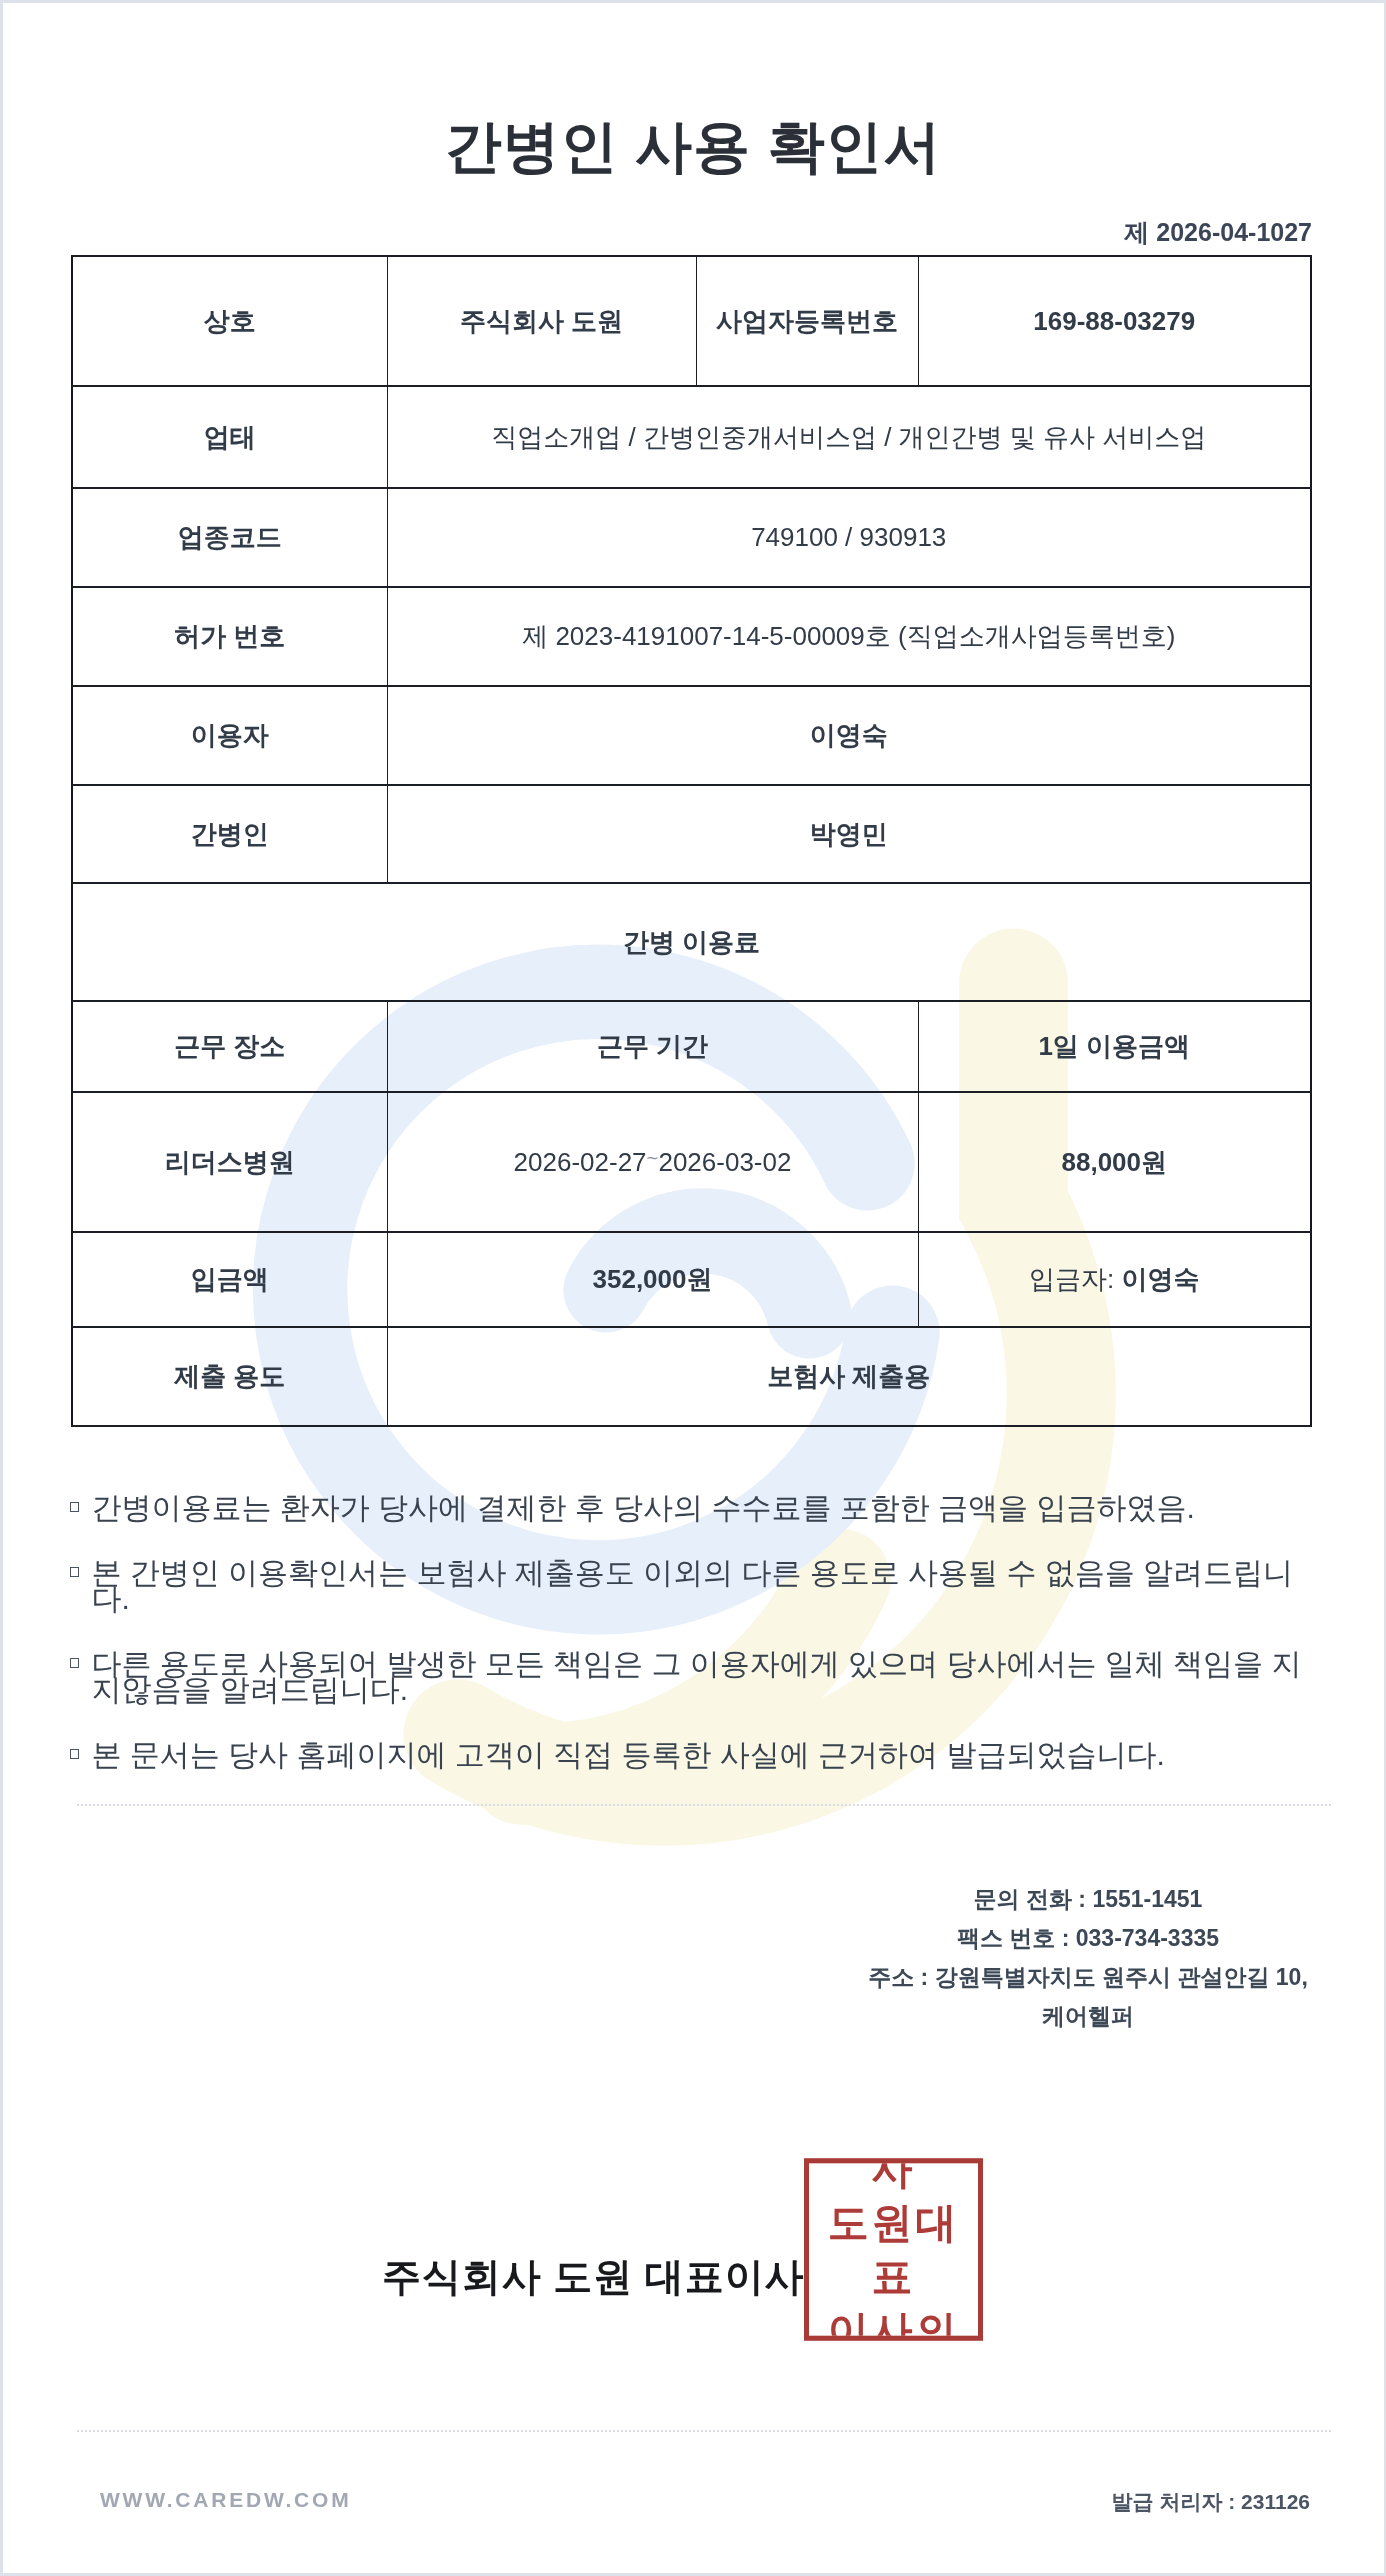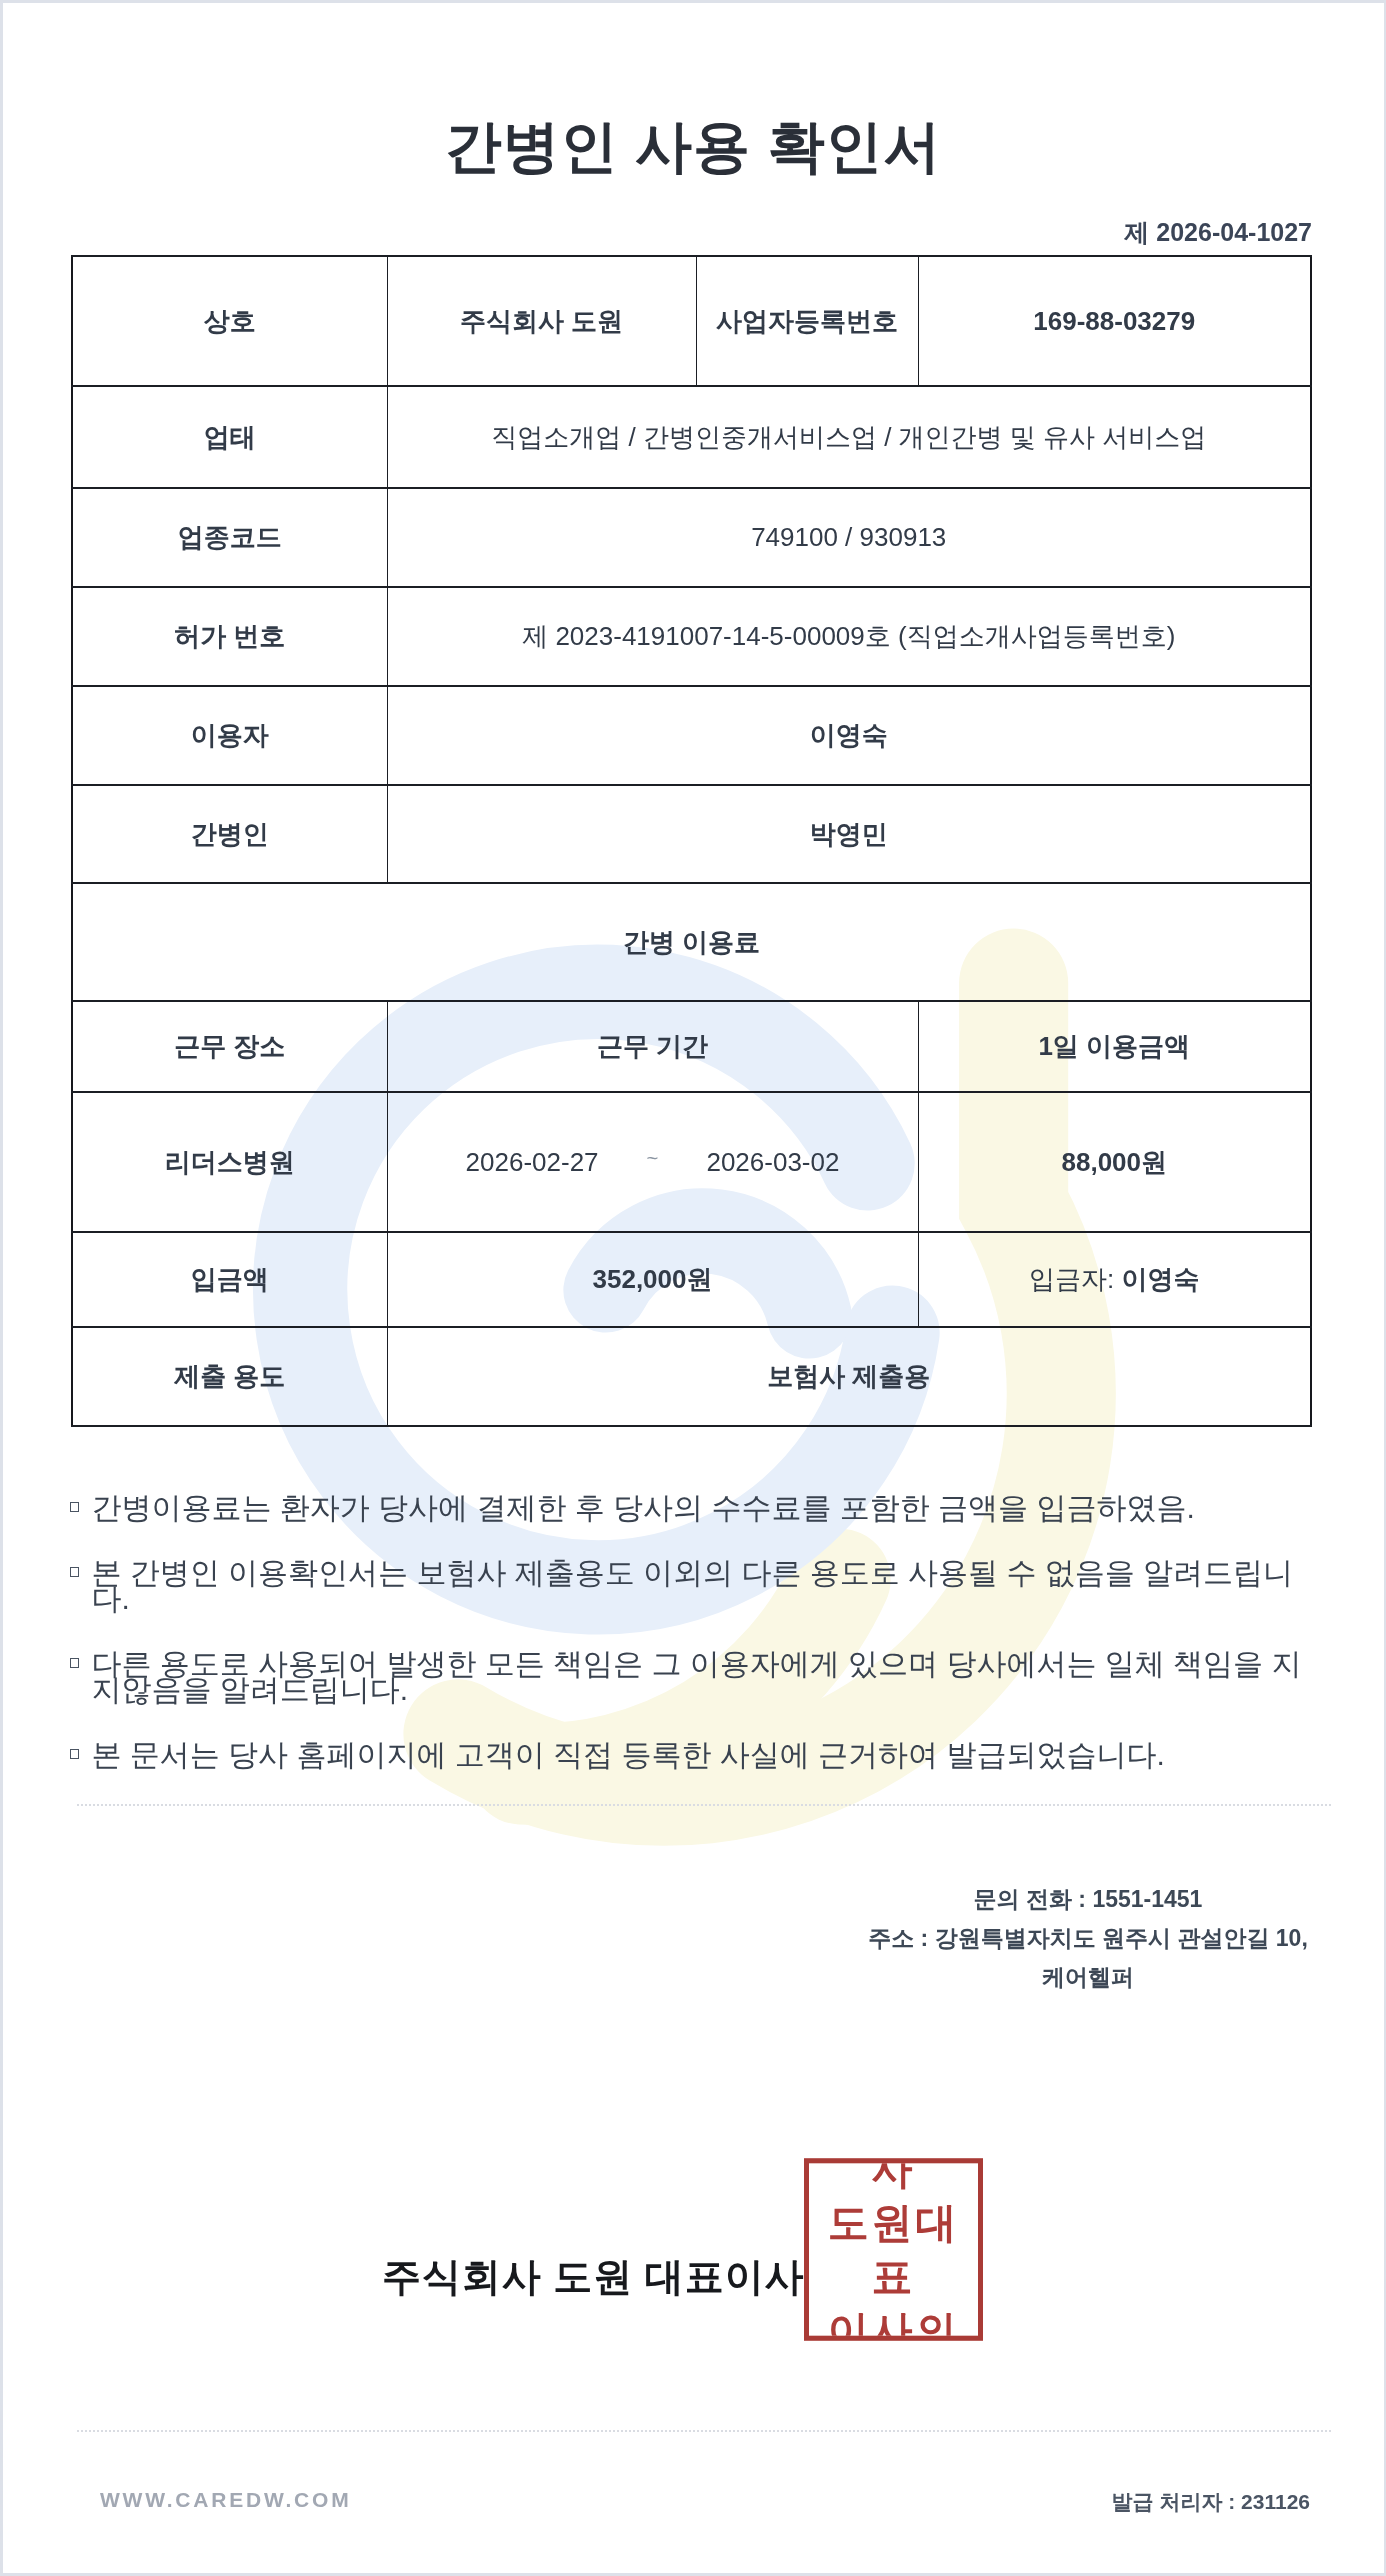--- a/index.html
+++ b/index.html
@@ -48,21 +48,21 @@
   table.main{border:2.8px solid #16181d;}
   td.lbl{font-weight:700;}
   td.val-bold{font-weight:700;}
   td.val-normal{font-weight:400;}
   td.section-title{font-weight:700;font-size:30.5px;}
   td.regno-head{font-weight:700;padding:0 22px;line-height:35px;}
   td.daily-amount{text-align:right;padding-right:42px;font-weight:700;border-radius:15px;}
   td.deposit-amount{font-weight:700;}
   td.payer-cell{text-align:left;padding-left:31px;}
   td.purpose-cell{text-align:left;padding-left:28px;font-weight:700;}
-  .period-wrap{display:flex;justify-content:center;align-items:flex-start;gap:48px;font-weight:400;}
+  .period-wrap{display:flex;justify-content:center;align-items:flex-start;font-weight:400;}
   .tilde{font-size:20.3px;color:#8b95a2;}
   .payer-name{font-weight:700;}
 
   .notes{position:absolute;top:1492px;left:67px;width:1257px;}
   .note-item{
     display:flex;align-items:flex-start;
     margin-bottom:39px;
     font-size:30px;line-height:26px;color:#39424f;font-weight:500;
   }
   .bullet{
@@ -215,20 +215,21 @@
     <div class="note-item">
       <span class="bullet"></span>
       <span>본 문서는 당사 홈페이지에 고객이 직접 등록한 사실에 근거하여 발급되었습니다.</span>
     </div>
   </div>
 
   <div class="dotted-divider" id="divider1"></div>
 
   <div class="contact-block">
     <div>문의 전화 : 1551-1451</div>
+    <div>팩스 번호 : 033-734-3335</div>
     <div>주소 : 강원특별자치도 원주시 관설안길 10, 케어헬퍼</div>
   </div>
 
   <div class="sign-text">주식회사 도원 대표이사</div>
 
   <div class="seal">
     <div>주식회사</div>
     <div>도원대표</div>
     <div>이사의인</div>
   </div>

